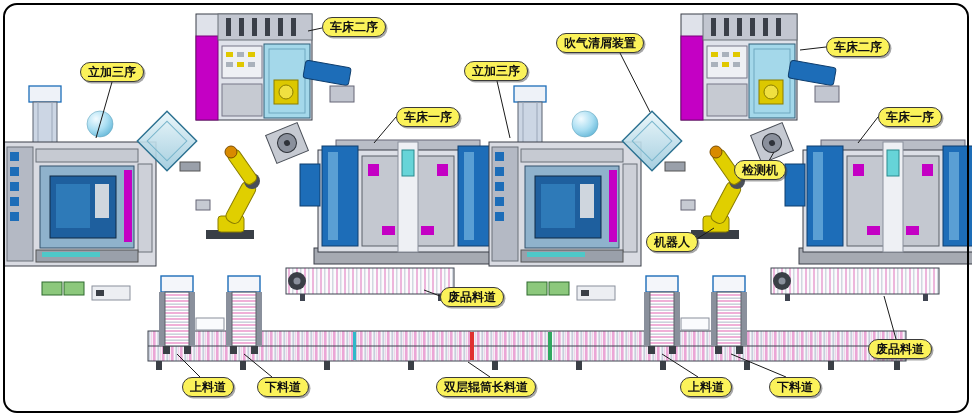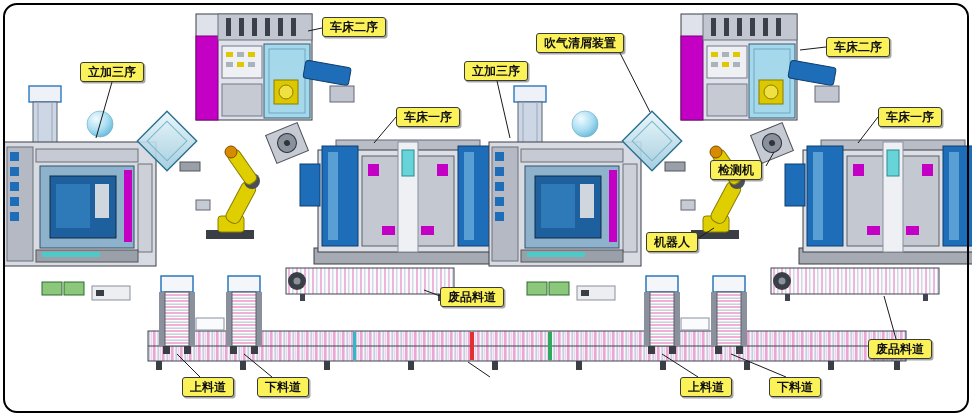--- a/index.html
+++ b/index.html
@@ -1,21 +1,21 @@
 <!DOCTYPE html>
 <html><head>
 <meta charset="utf-8">
 <style>
   html,body{margin:0;padding:0;background:#ffffff;}
   .canvas{position:relative;width:972px;height:416px;background:#ffffff;overflow:hidden;
           font-family:"DejaVu Sans",sans-serif;}
   .frame{position:absolute;inset:3px;border:2px solid #000;border-radius:14px;pointer-events:none;z-index:5;}
   .layer-svg{position:absolute;left:0;top:0;z-index:1;}
   .label{position:absolute;z-index:3;height:20px;box-sizing:border-box;padding:2px 7px 0 7px;
-         background:#fbf25a;border:1px solid #3a3a3a;border-radius:3px;
+         background:#fbf25a;border:1px solid #3a3a3a;border-radius:10px;
          font-size:12px;font-weight:bold;color:#111;white-space:nowrap;text-align:center;
          box-shadow:1.5px 1.5px 0 rgba(60,60,60,.45);line-height:15px;}
 </style>
 </head>
 <body>
 
 <div class="canvas">
 
   <svg class="layer-svg" width="972" height="416" viewBox="0 0 972 416" xmlns="http://www.w3.org/2000/svg" xmlns:xlink="http://www.w3.org/1999/xlink">
     <defs>
@@ -229,28 +229,29 @@
       <line x1="200" y1="377" x2="177" y2="354"></line>
       <line x1="272" y1="377" x2="244" y2="354"></line>
       <line x1="490" y1="377" x2="468" y2="362"></line>
       <line x1="698" y1="377" x2="662" y2="354"></line>
       <line x1="786" y1="377" x2="731" y2="354"></line>
     </g>
   </svg>
 
   <div class="label" style="left:322px;top:17px">车床二序</div>
   <div class="label" style="left:80px;top:62px">立加三序</div>
-  <div class="label" style="left:536px;top:33px">吹气清屑装置</div>
+  <div class="label" style="left:556px;top:33px">吹气清屑装置</div>
   <div class="label" style="left:826px;top:37px">车床二序</div>
   <div class="label" style="left:396px;top:107px">车床一序</div>
   <div class="label" style="left:464px;top:61px">立加三序</div>
   <div class="label" style="left:878px;top:107px">车床一序</div>
-  <div class="label" style="left:710px;top:160px">检测机</div>
+  <div class="label" style="left:734px;top:160px">检测机</div>
   <div class="label" style="left:646px;top:232px">机器人</div>
   <div class="label" style="left:440px;top:287px">废品料道</div>
   <div class="label" style="left:868px;top:339px">废品料道</div>
   <div class="label" style="left:182px;top:377px">上料道</div>
   <div class="label" style="left:257px;top:377px">下料道</div>
+  <div class="label" style="left:436px;top:377px">双层辊筒长料道</div>
   <div class="label" style="left:680px;top:377px">上料道</div>
   <div class="label" style="left:769px;top:377px">下料道</div>
 
   <div class="frame"></div>
 </div>
 
 </body></html>

